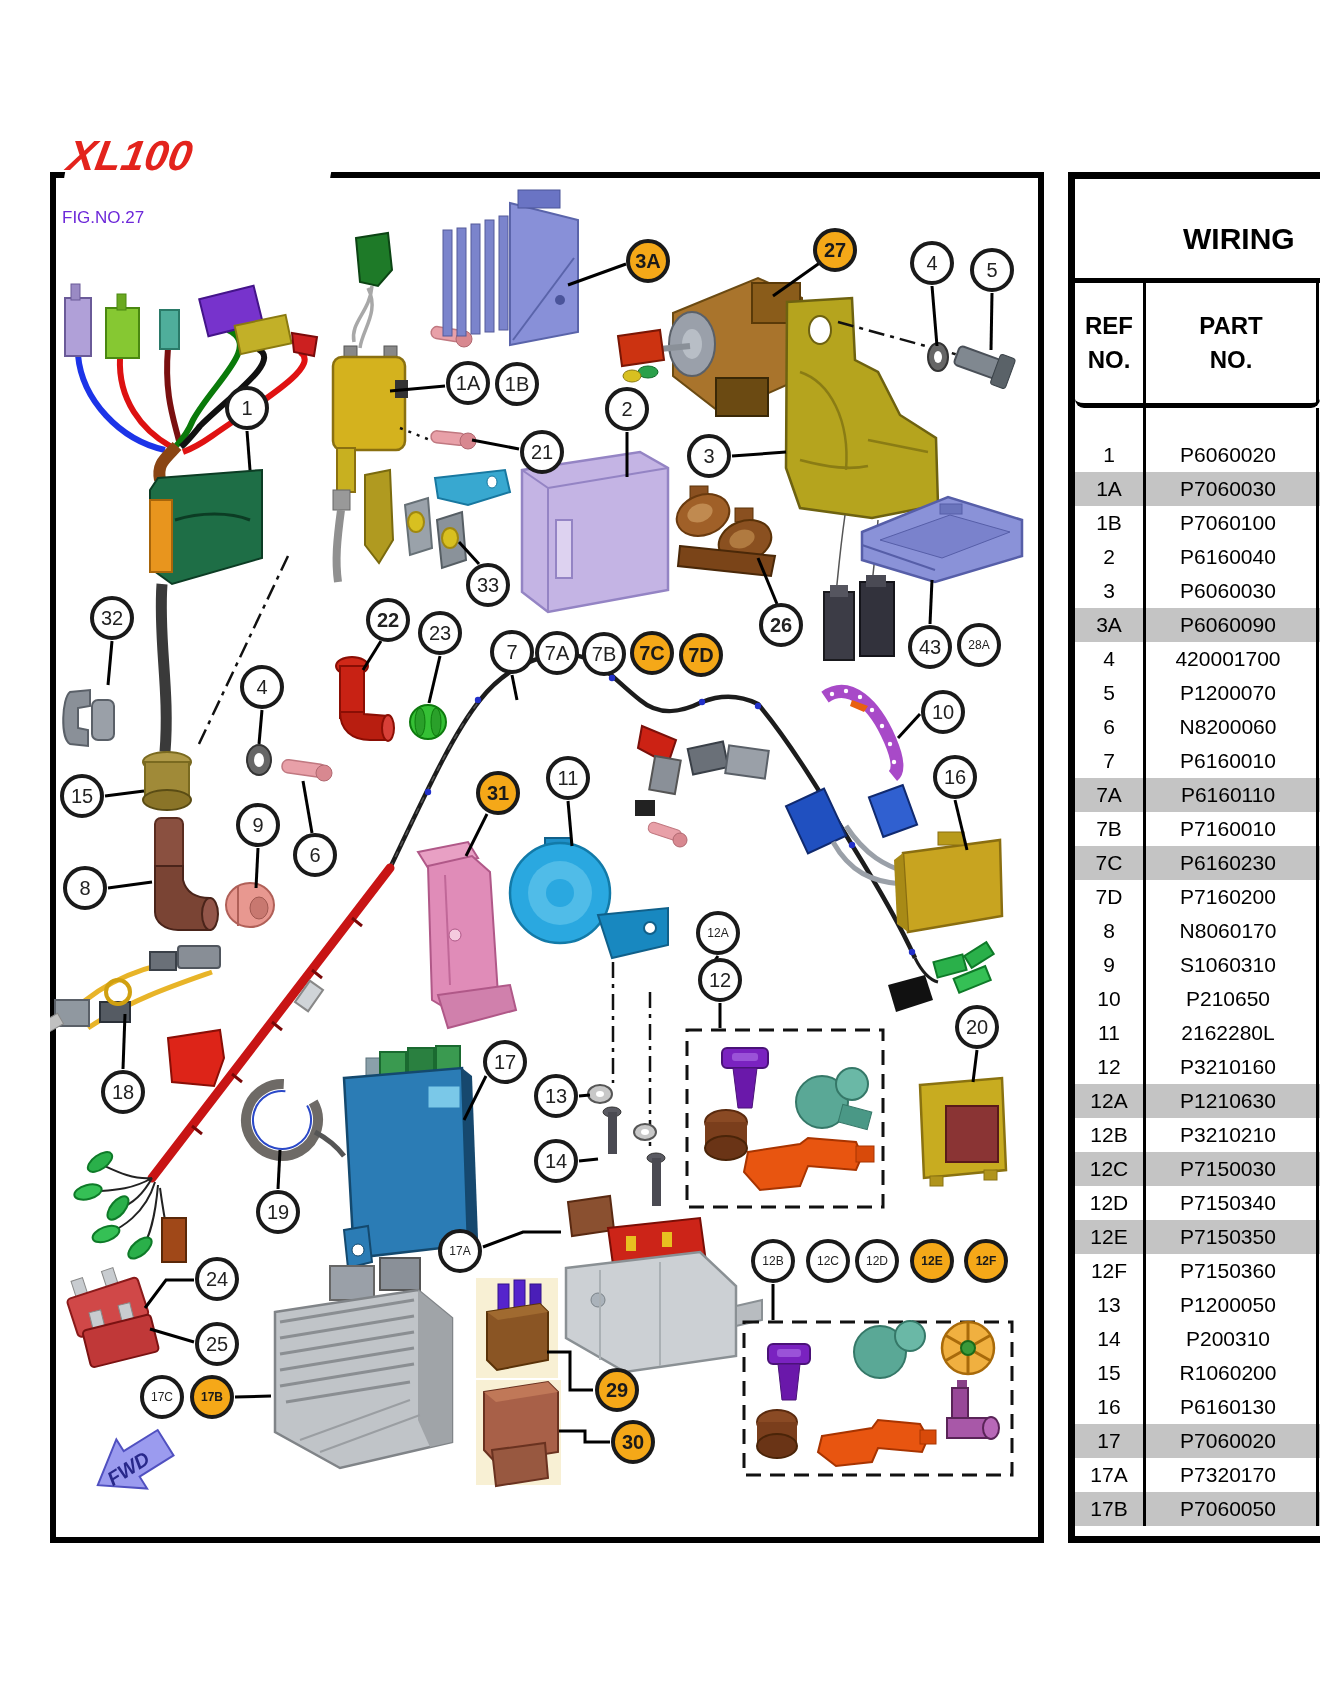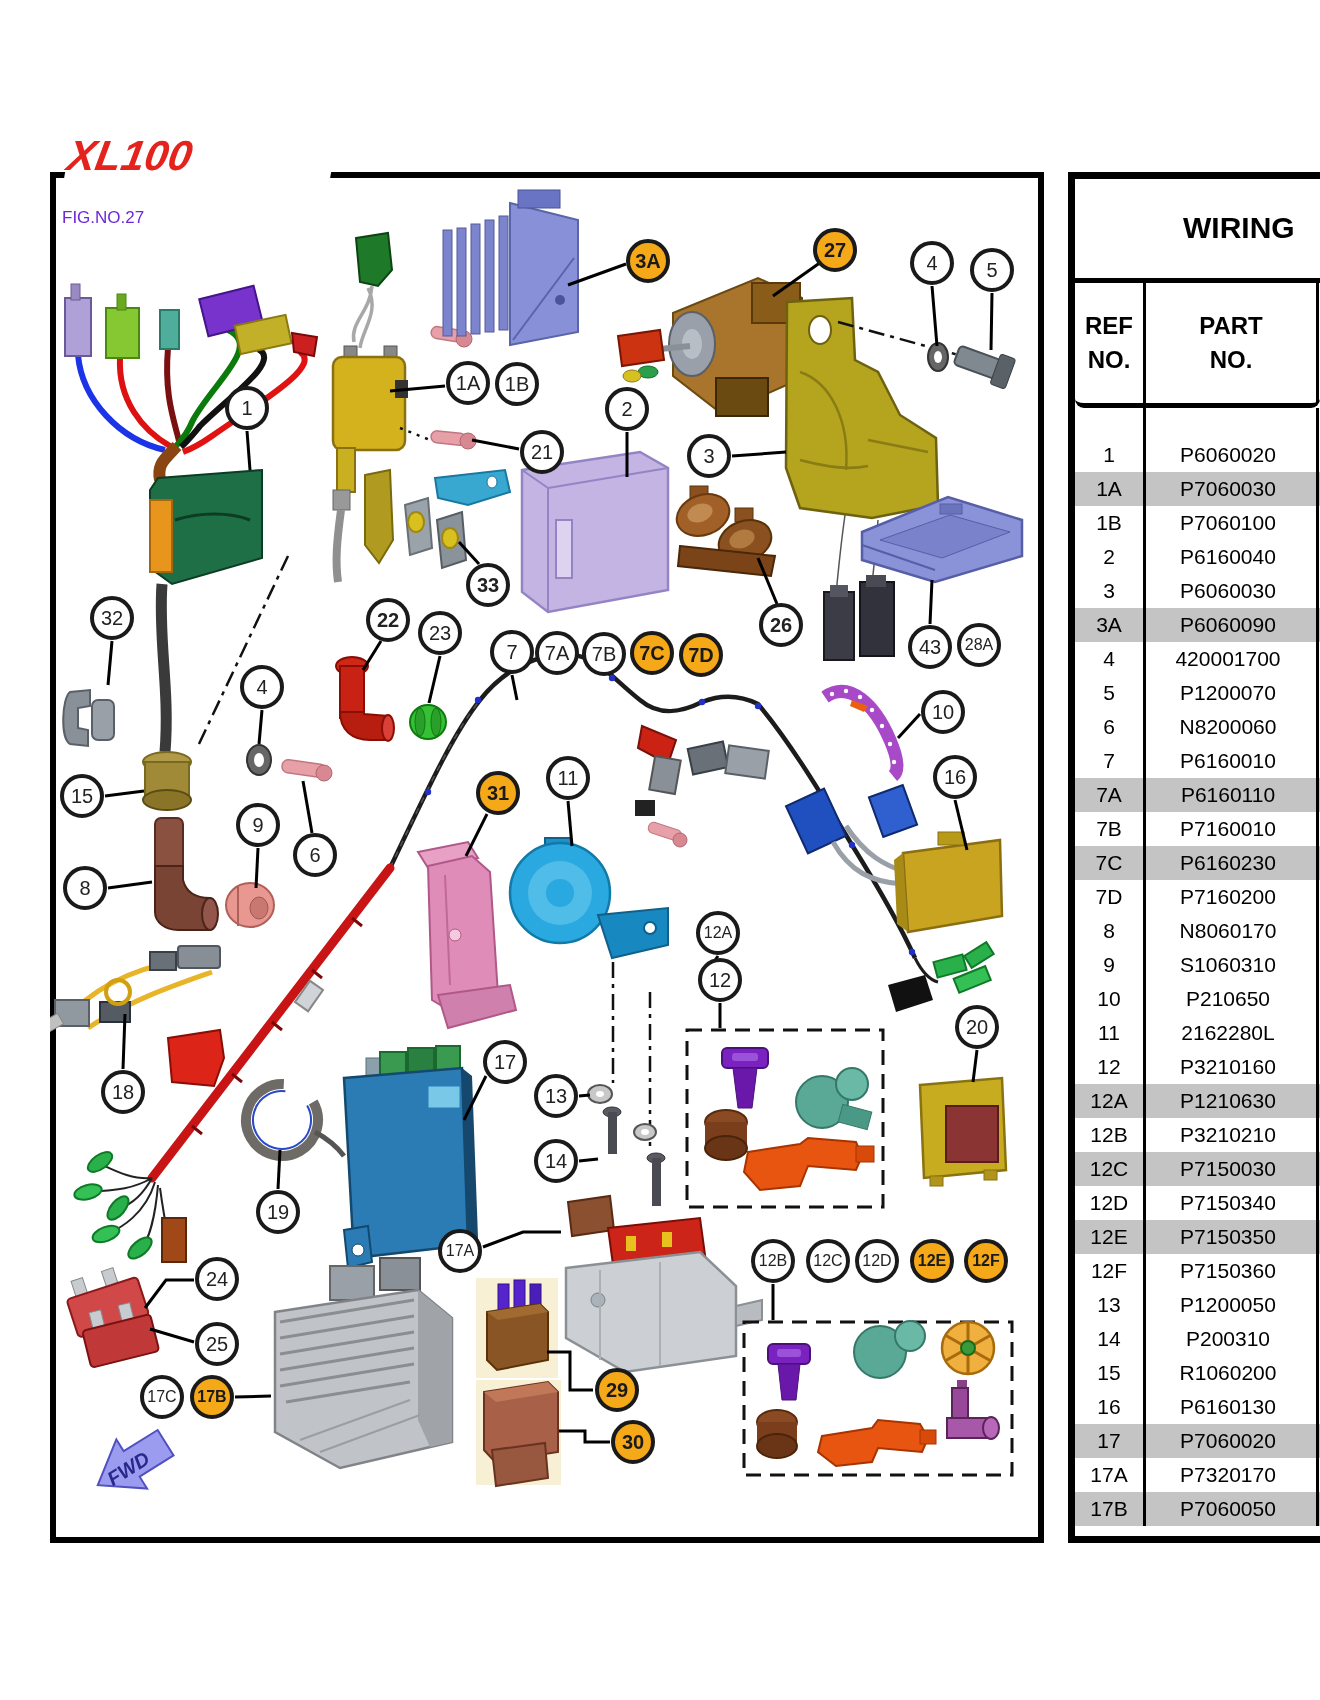--- a/index.html
+++ b/index.html
@@ -14,26 +14,26 @@
              font-size:30px;font-weight:bold;color:#000;z-index:5;letter-spacing:0.5px;}
   
   .frame{position:absolute;left:50px;top:172px;width:994px;height:1371px;border:6px solid #000;box-sizing:border-box;background:#fff;}
   .dsvg{position:absolute;left:50px;top:172px;width:994px;height:1371px;z-index:2;}
   
   .co{position:absolute;width:44px;height:44px;border:4px solid #1a1a1a;border-radius:50%;background:#fff;
       box-sizing:border-box;display:flex;align-items:center;justify-content:center;
       font-size:20px;font-weight:500;color:#222;z-index:4;}
   .co.orange{background:#F5A818;font-weight:700;color:#1a1a1a;}
   .co.bold{font-weight:700;}
-  .co.small{font-size:16px;}
+  .co.small{font-size:12px;}
   
   .tbl{position:absolute;left:1068px;top:172px;width:252px;height:1371px;box-sizing:border-box;
        border-left:7px solid #000;border-top:7px solid #000;border-bottom:7px solid #000;background:#fff;z-index:3;}
   .tbl-title{height:99px;border-bottom:5px solid #000;position:relative;}
-  .tbl-title span{position:absolute;left:108px;top:32px;font-size:30px;font-weight:bold;white-space:nowrap;}
+  .tbl-title span{position:absolute;left:108px;top:43px;font-size:30px;font-weight:bold;white-space:nowrap;}
   .tbl-colhead{height:120px;border-bottom:5px solid #000;display:flex;border-radius:9px;}
   .tbl-colhead .c1{width:68px;border-right:3px solid #000;display:flex;flex-direction:column;align-items:center;justify-content:center;font-size:24px;font-weight:bold;line-height:34px;}
   .tbl-colhead .c2{width:170px;border-right:3px solid #000;display:flex;flex-direction:column;align-items:center;justify-content:center;font-size:24px;font-weight:bold;line-height:34px;}
   .tbl-body{position:relative;padding-top:30px;}
   .trow{display:flex;height:34px;}
   .trow .c1{width:68px;display:flex;align-items:center;justify-content:center;font-size:21px;position:relative;}
   .trow .c2{width:170px;display:flex;align-items:center;justify-content:center;font-size:21px;position:relative;}
   .colline1{position:absolute;left:68px;top:0;bottom:0;width:3px;background:#000;}
   .colline2{position:absolute;left:241px;top:0;bottom:0;width:3px;background:#000;}
   .trow.shaded{background:#c4c4c4;}
@@ -465,21 +465,21 @@
       <div class="co" style="left: 225px; top: 386px;">1</div>
       <div class="co" style="left: 446px; top: 361px;">1A</div>
       <div class="co" style="left: 495px; top: 362px;">1B</div>
       <div class="co" style="left: 605px; top: 387px;">2</div>
       <div class="co" style="left: 520px; top: 430px;">21</div>
       <div class="co" style="left: 687px; top: 434px;">3</div>
       <div class="co orange" style="left: 626px; top: 239px;">3A</div>
       <div class="co orange" style="left: 813px; top: 228px;">27</div>
       <div class="co" style="left: 910px; top: 241px;">4</div>
       <div class="co" style="left: 970px; top: 248px;">5</div>
-      <div class="co" style="left: 466px; top: 563px; font-weight: bold;">33</div>
+      <div class="co" style="left: 466px; top: 563px;">33</div>
       <div class="co" style="left: 90px; top: 596px;">32</div>
       <div class="co" style="left: 366px; top: 598px; font-weight: bold;">22</div>
       <div class="co" style="left: 418px; top: 611px;">23</div>
       <div class="co bold" style="left: 759px; top: 603px;">26</div>
       <div class="co" style="left: 490px; top: 630px;">7</div>
       <div class="co" style="left: 535px; top: 631px;">7A</div>
       <div class="co" style="left: 582px; top: 632px;">7B</div>
       <div class="co orange" style="left: 630px; top: 631px;">7C</div>
       <div class="co orange" style="left: 679px; top: 633px;">7D</div>
       <div class="co" style="left: 908px; top: 625px;">43</div>

